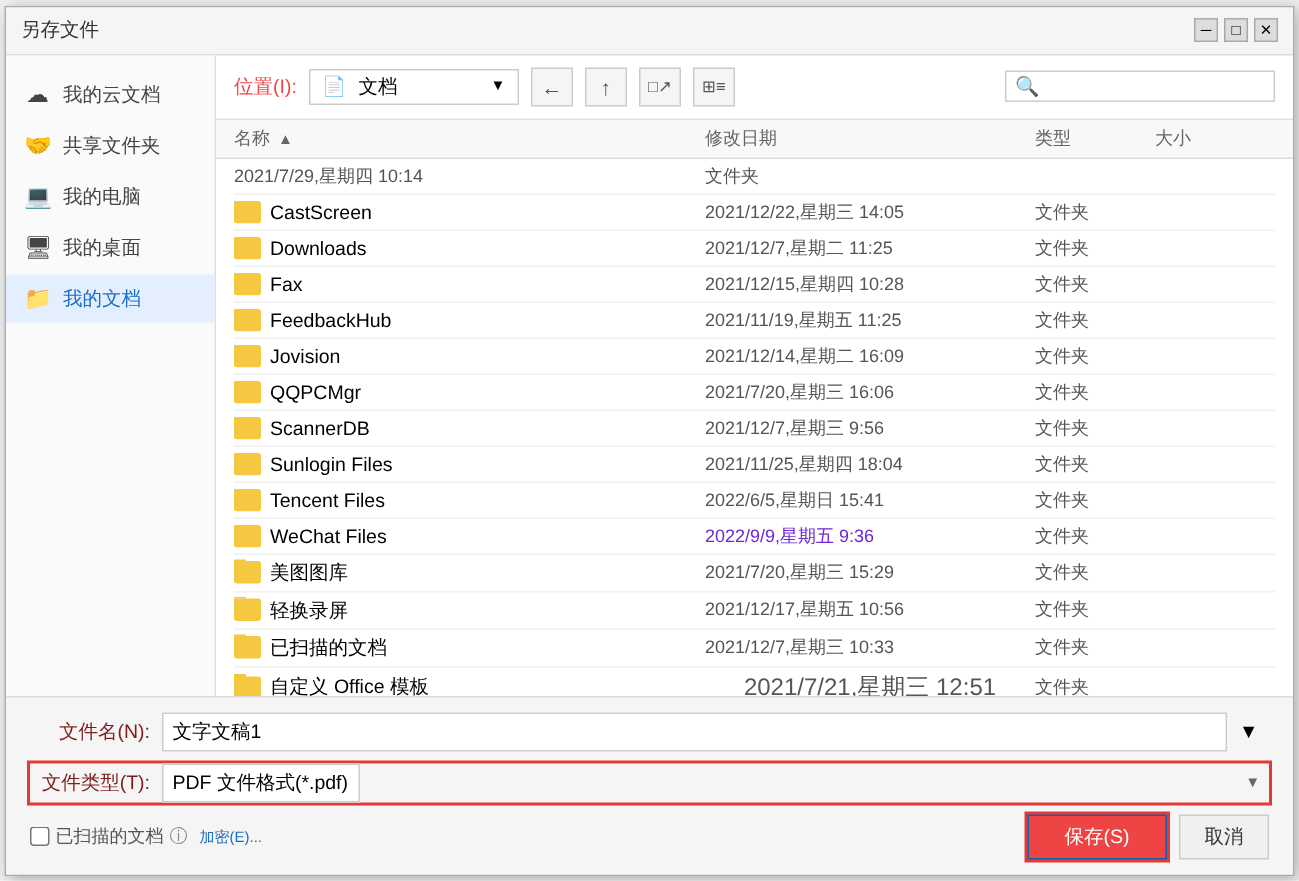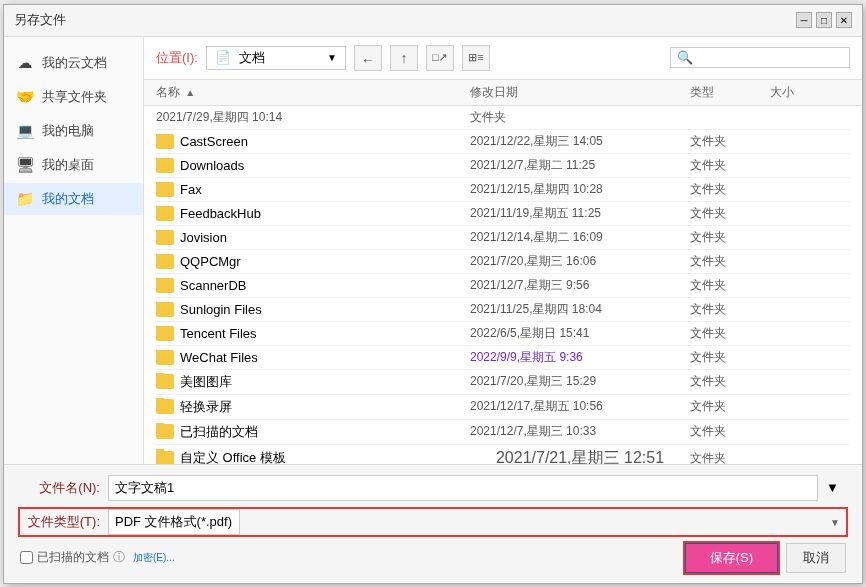--- a/index.html
+++ b/index.html
@@ -251,21 +251,21 @@
       font-size: 12px;
       color: #555;
     }
     .link-text {
       color: #1a6dc8;
       cursor: pointer;
       font-size: 10px;
     }
     .spacer { flex: 1; }
     .btn-save {
-      background: #ec4899;
+      background: #ef4444;
       color: #fff;
       border: 1px solid #1a5ca8;
       padding: 5px 24px;
       cursor: pointer;
       font-size: 13px;
       font-family: inherit;
       box-shadow: 0 0 0 2px #e53935;
     }
     .btn-cancel {
       background: #f0f0f0;

